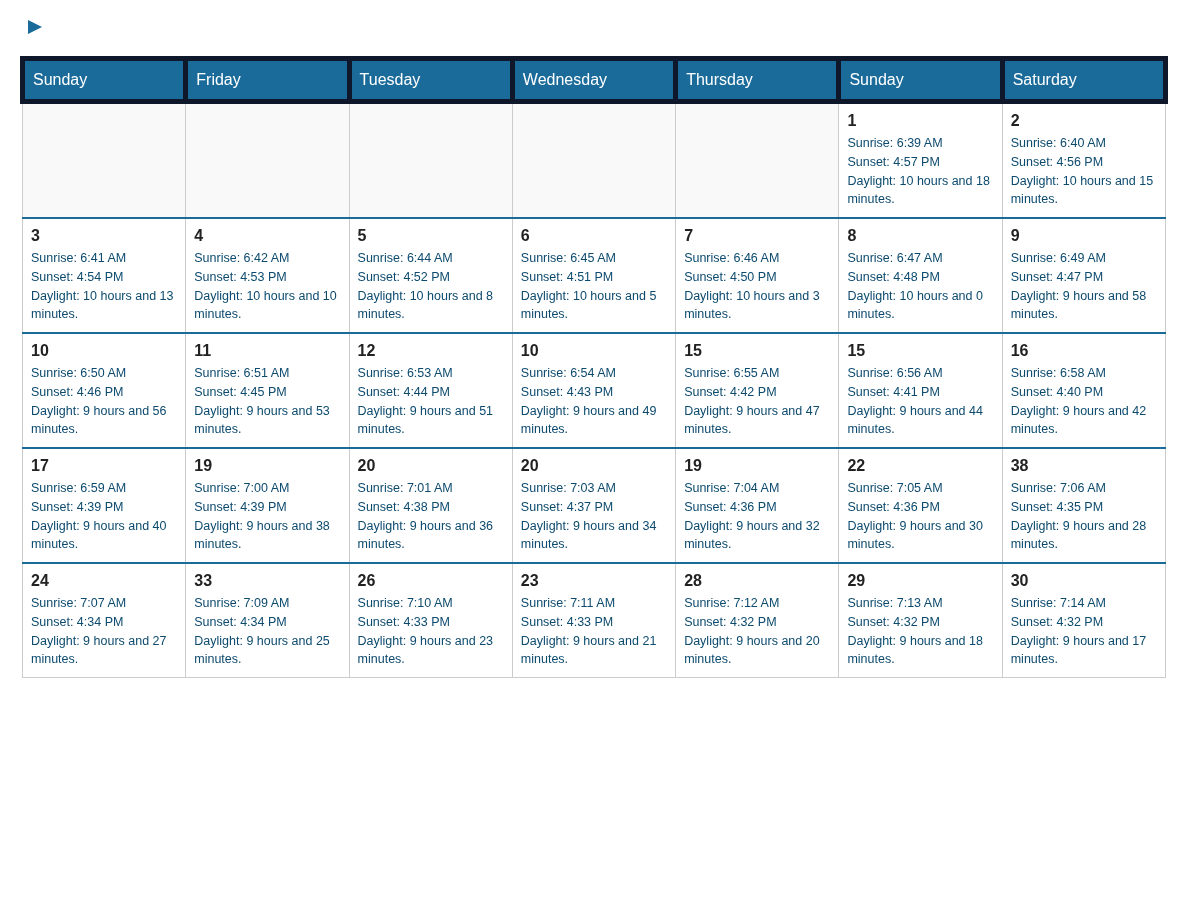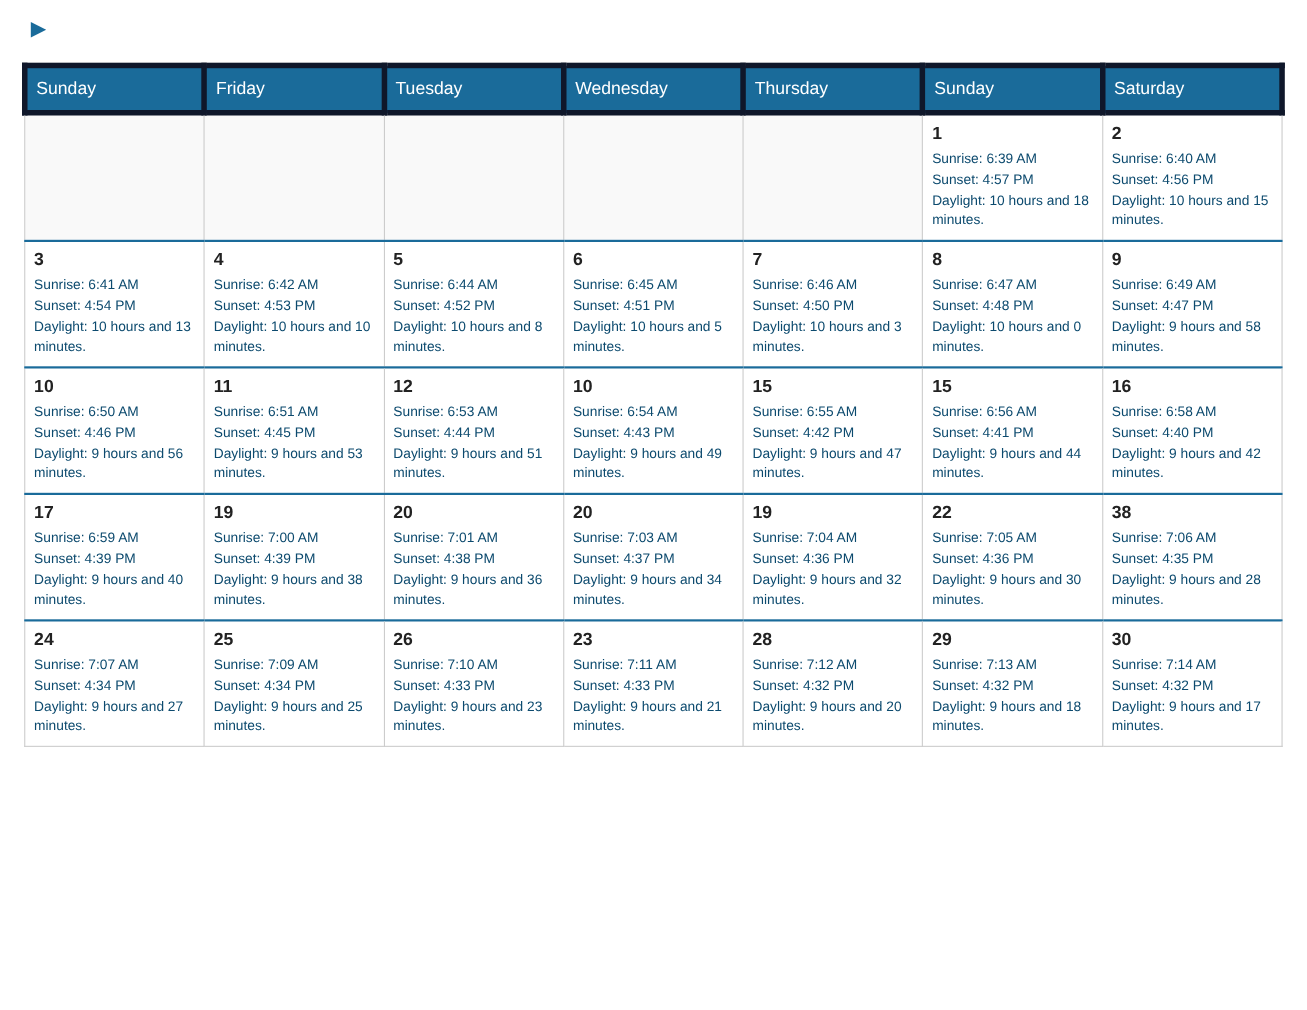--- a/index.html
+++ b/index.html
@@ -226,21 +226,21 @@
           <span class="day-number">38</span>
           <div class="day-info">Sunrise: 7:06 AM<br>Sunset: 4:35 PM<br>Daylight: 9 hours and 28 minutes.</div>
         </td>
       </tr>
       <tr class="week-row">
         <td>
           <span class="day-number">24</span>
           <div class="day-info">Sunrise: 7:07 AM<br>Sunset: 4:34 PM<br>Daylight: 9 hours and 27 minutes.</div>
         </td>
         <td>
-          <span class="day-number">25</span>
+          <span class="day-number">33</span>
           <div class="day-info">Sunrise: 7:09 AM<br>Sunset: 4:34 PM<br>Daylight: 9 hours and 25 minutes.</div>
         </td>
         <td>
           <span class="day-number">26</span>
           <div class="day-info">Sunrise: 7:10 AM<br>Sunset: 4:33 PM<br>Daylight: 9 hours and 23 minutes.</div>
         </td>
         <td>
           <span class="day-number">23</span>
           <div class="day-info">Sunrise: 7:11 AM<br>Sunset: 4:33 PM<br>Daylight: 9 hours and 21 minutes.</div>
         </td>

